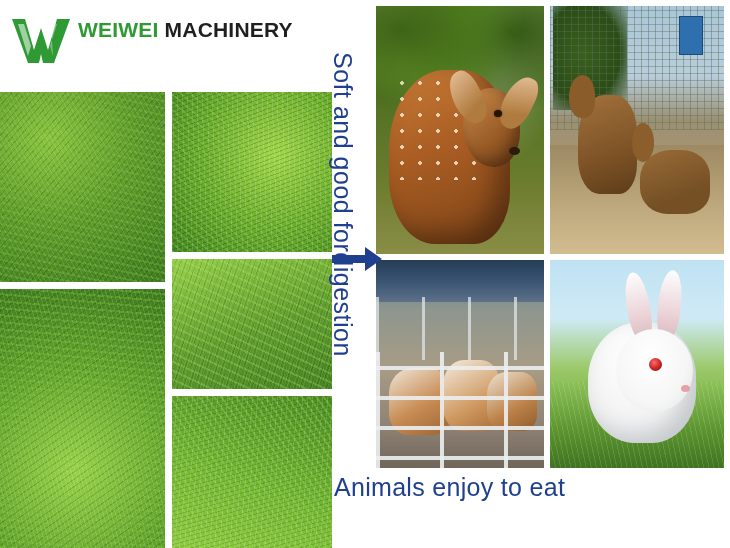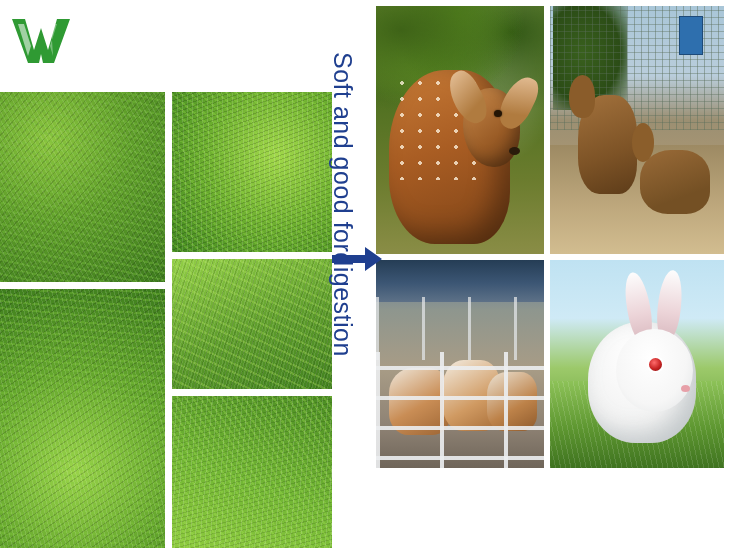--- a/index.html
+++ b/index.html
@@ -444,20 +444,21 @@
 
   <div class="logo-block">
     <div class="logo-mark">
       <svg width="62" height="50" viewBox="0 0 62 50">
         <path d="M2 3 L15 3 L24 34 L31 12 L38 34 L47 3 L60 3 L44 47 L33 47 L31 38 L29 47 L18 47 Z" fill="#2f9a33"></path>
         <path d="M8 8 L14 8 L21 30 L18 40 Z" fill="#ffffff" opacity="0.55"></path>
         <path d="M41 8 L47 8 L40 30 L43 40 Z" fill="#ffffff" opacity="0.35"></path>
       </svg>
     </div>
     <div class="logo-text">
+      <div class="logo-title"><span class="green">WEIWEI</span> <span>MACHINERY</span></div>
     </div>
   </div>
 
   <div class="grass-collage">
     <div class="grass-cell tex-a" style="left:0px; top:0px; width:165px; height:190px;"></div>
     <div class="grass-cell tex-b" style="left:172px; top:0px; width:160px; height:160px;"></div>
     <div class="grass-cell tex-c" style="left:172px; top:167px; width:160px; height:130px;"></div>
     <div class="grass-cell tex-d" style="left:0px; top:197px; width:165px; height:259px;"></div>
     <div class="grass-cell tex-e" style="left:172px; top:304px; width:160px; height:152px;"></div>
 
@@ -513,14 +514,15 @@
   </div>
 
   <div class="arrow">
     <svg width="50" height="26" viewBox="0 0 50 26">
       <path d="M0 9 L33 9 L33 1 L50 13 L33 25 L33 17 L0 17 Z" fill="#1f3f8f"></path>
     </svg>
   </div>
 
   <div class="vertical-text">Soft and good fordigestion</div>
 
+  <div class="caption">Animals enjoy to eat</div>
 
 </div>
 
 </body></html>

